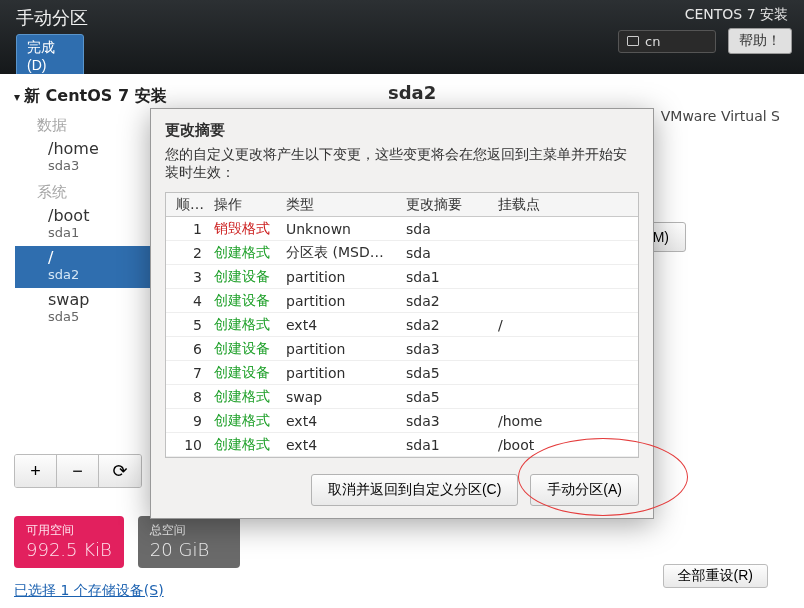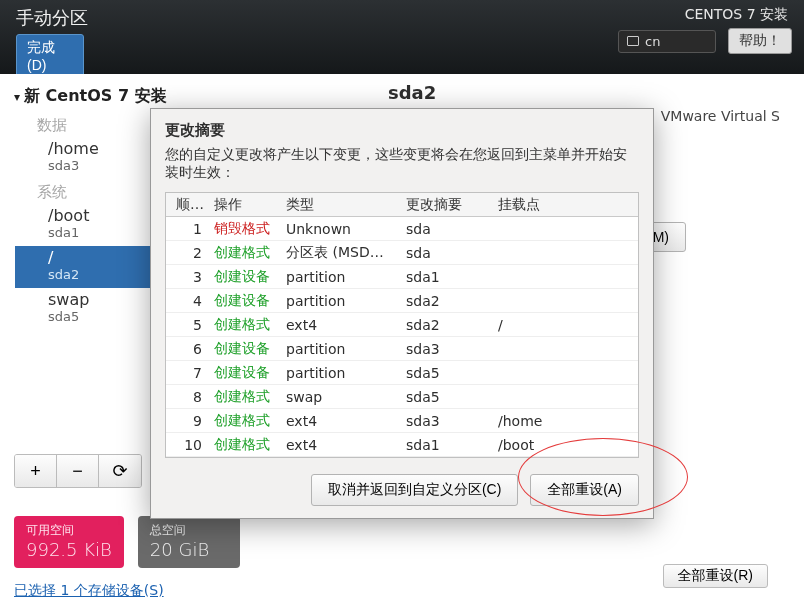--- a/index.html
+++ b/index.html
@@ -357,17 +357,17 @@
           <div class="op-create">创建格式</div>
           <div>ext4</div>
           <div>sda1</div>
           <div>/boot</div>
         </div>
       </div>
   </div>
 
   <div class="modal-btns">
     <button class="dlg-btn">取消并返回到自定义分区(C)</button>
-    <button class="dlg-btn">全部重设(A)</button>
+    <button class="dlg-btn">手动分区(A)</button>
   </div>
 </div>
 
 <div class="annot-oval"></div>
 
 </body></html>

